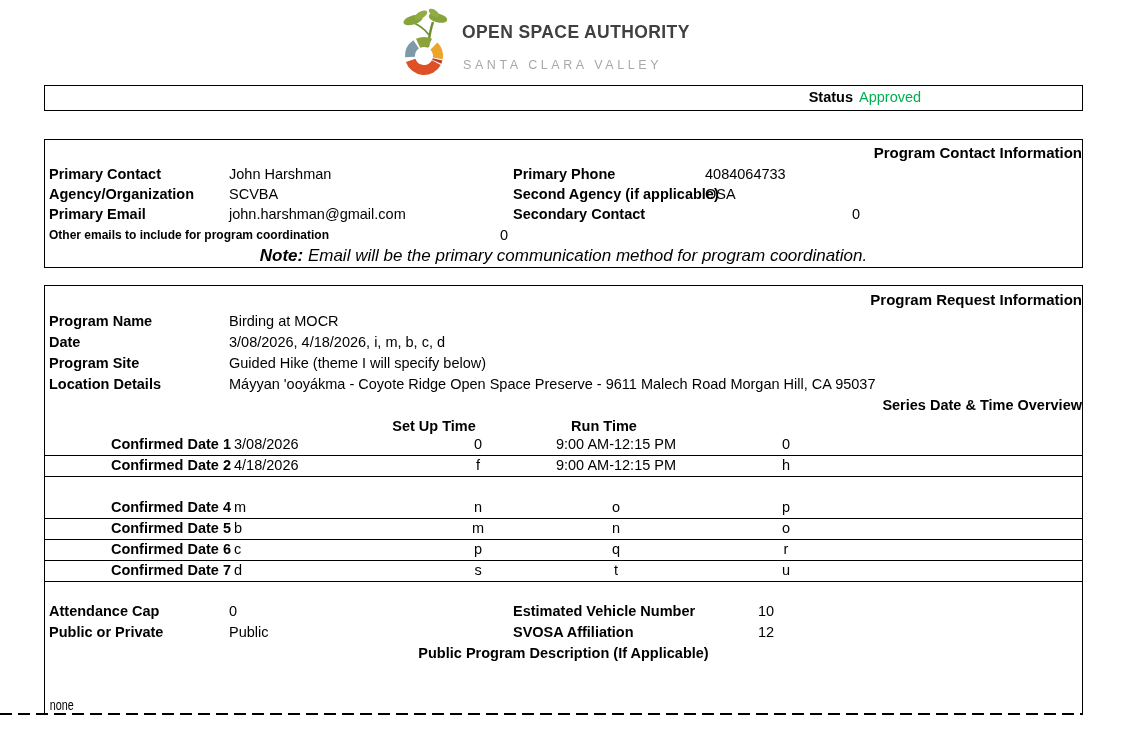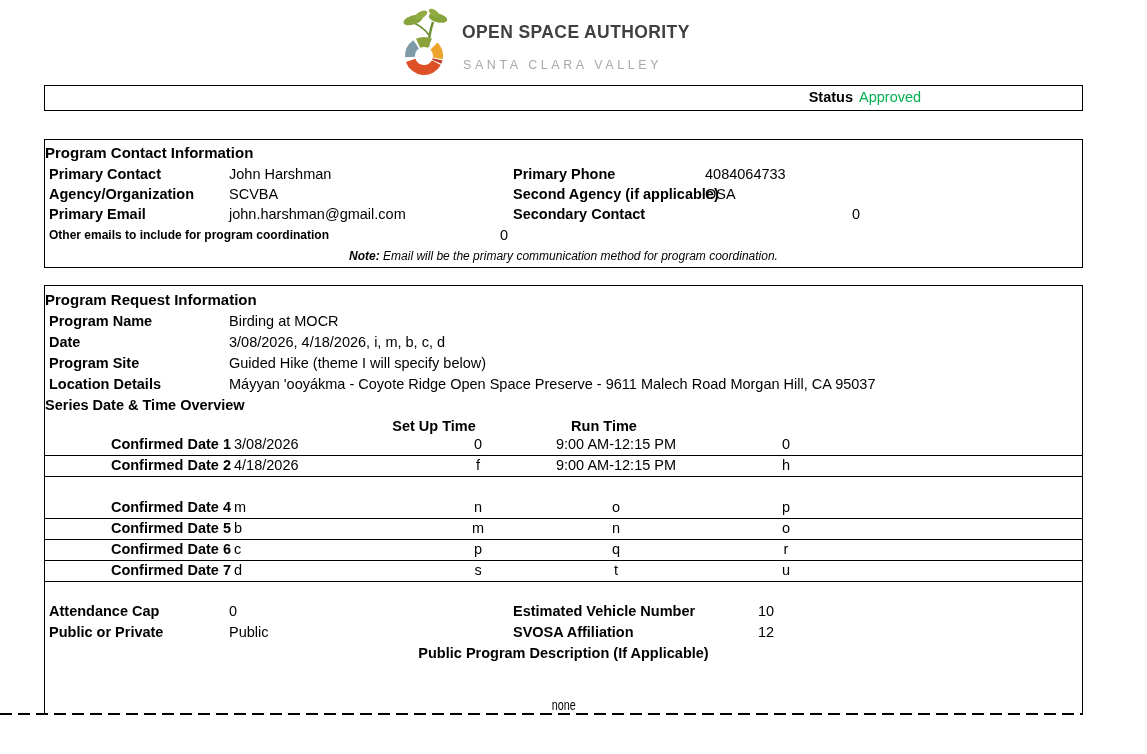--- a/index.html
+++ b/index.html
@@ -23,50 +23,50 @@
   .status-label { position:absolute; left:690px; width:118px; top:0; line-height:22px;
                   text-align:right; font-weight:bold; }
   .status-value { position:absolute; left:814px; top:0; line-height:22px; color:#00B050; }
 
   
   .box { position:absolute; left:44px; width:1039px; border:1.5px solid #000;
          box-sizing:border-box; background:#fff; }
   .box-contact { top:139px; height:129px; }
   .box-request { top:285px; height:429px; border-bottom:none; }
 
-  .sec-title { position:absolute; left:0; right:0; text-align:left;
+  .sec-title { position:absolute; left:0; right:0; text-align:right;
                font-weight:bold; font-size:15px; line-height:20px; }
   .row { position:absolute; left:0; right:0; height:20px; line-height:20px; white-space:nowrap; }
   .l1 { position:absolute; left:4px;  font-weight:bold; }
   .v1 { position:absolute; left:184px; }
   .l2 { position:absolute; left:468px; font-weight:bold; }
   .v2 { position:absolute; left:660px; }
   .v2c { position:absolute; left:799px; width:24px; text-align:center; }
   .voe { position:absolute; left:447px; width:24px; text-align:center; }
   .oe-label { font-size:12px; }
   .note-row { position:absolute; left:0; right:0; text-align:center;
-              font-size:12px; font-style:italic; line-height:18px; }
+              font-size:17px; font-style:italic; line-height:18px; }
 
   
   .hdr-setup { position:absolute; left:289px; width:200px; text-align:center; font-weight:bold; }
   .hdr-run   { position:absolute; left:459px; width:200px; text-align:center; font-weight:bold; }
   .hdr-take  { position:absolute; left:624px; width:200px; text-align:center; font-weight:bold; }
   .trow { position:absolute; left:0; right:0; height:21px; line-height:21px;
           border-bottom:1.5px solid #000; white-space:nowrap; }
   .t-label { position:absolute; left:62px;  width:124px; text-align:right; font-weight:bold; }
   .t-date  { position:absolute; left:189px; }
   .t-setup { position:absolute; left:333px; width:200px; text-align:center; }
   .t-run   { position:absolute; left:471px; width:200px; text-align:center; }
   .t-take  { position:absolute; left:641px; width:200px; text-align:center; }
 
   
   .v2d { position:absolute; left:713px; }
   .desc-title { position:absolute; left:0; right:0; text-align:center;
                 font-weight:bold; line-height:20px; }
-  .desc-value { position:absolute; left:0; right:0; text-align:center; line-height:18px; }
+  .desc-value { position:absolute; left:0; right:0; text-align:left; line-height:18px; }
   .desc-value span { display:inline-block; transform:scaleX(0.72); transform-origin:center;
                      font-size:15px; }
 
   
   .page-break { position:absolute; left:0; top:713px; width:1083px; height:2px;
     background:repeating-linear-gradient(90deg,#000 0 12px,transparent 12px 18px); }
 </style>
 </head>
 <body>
 

